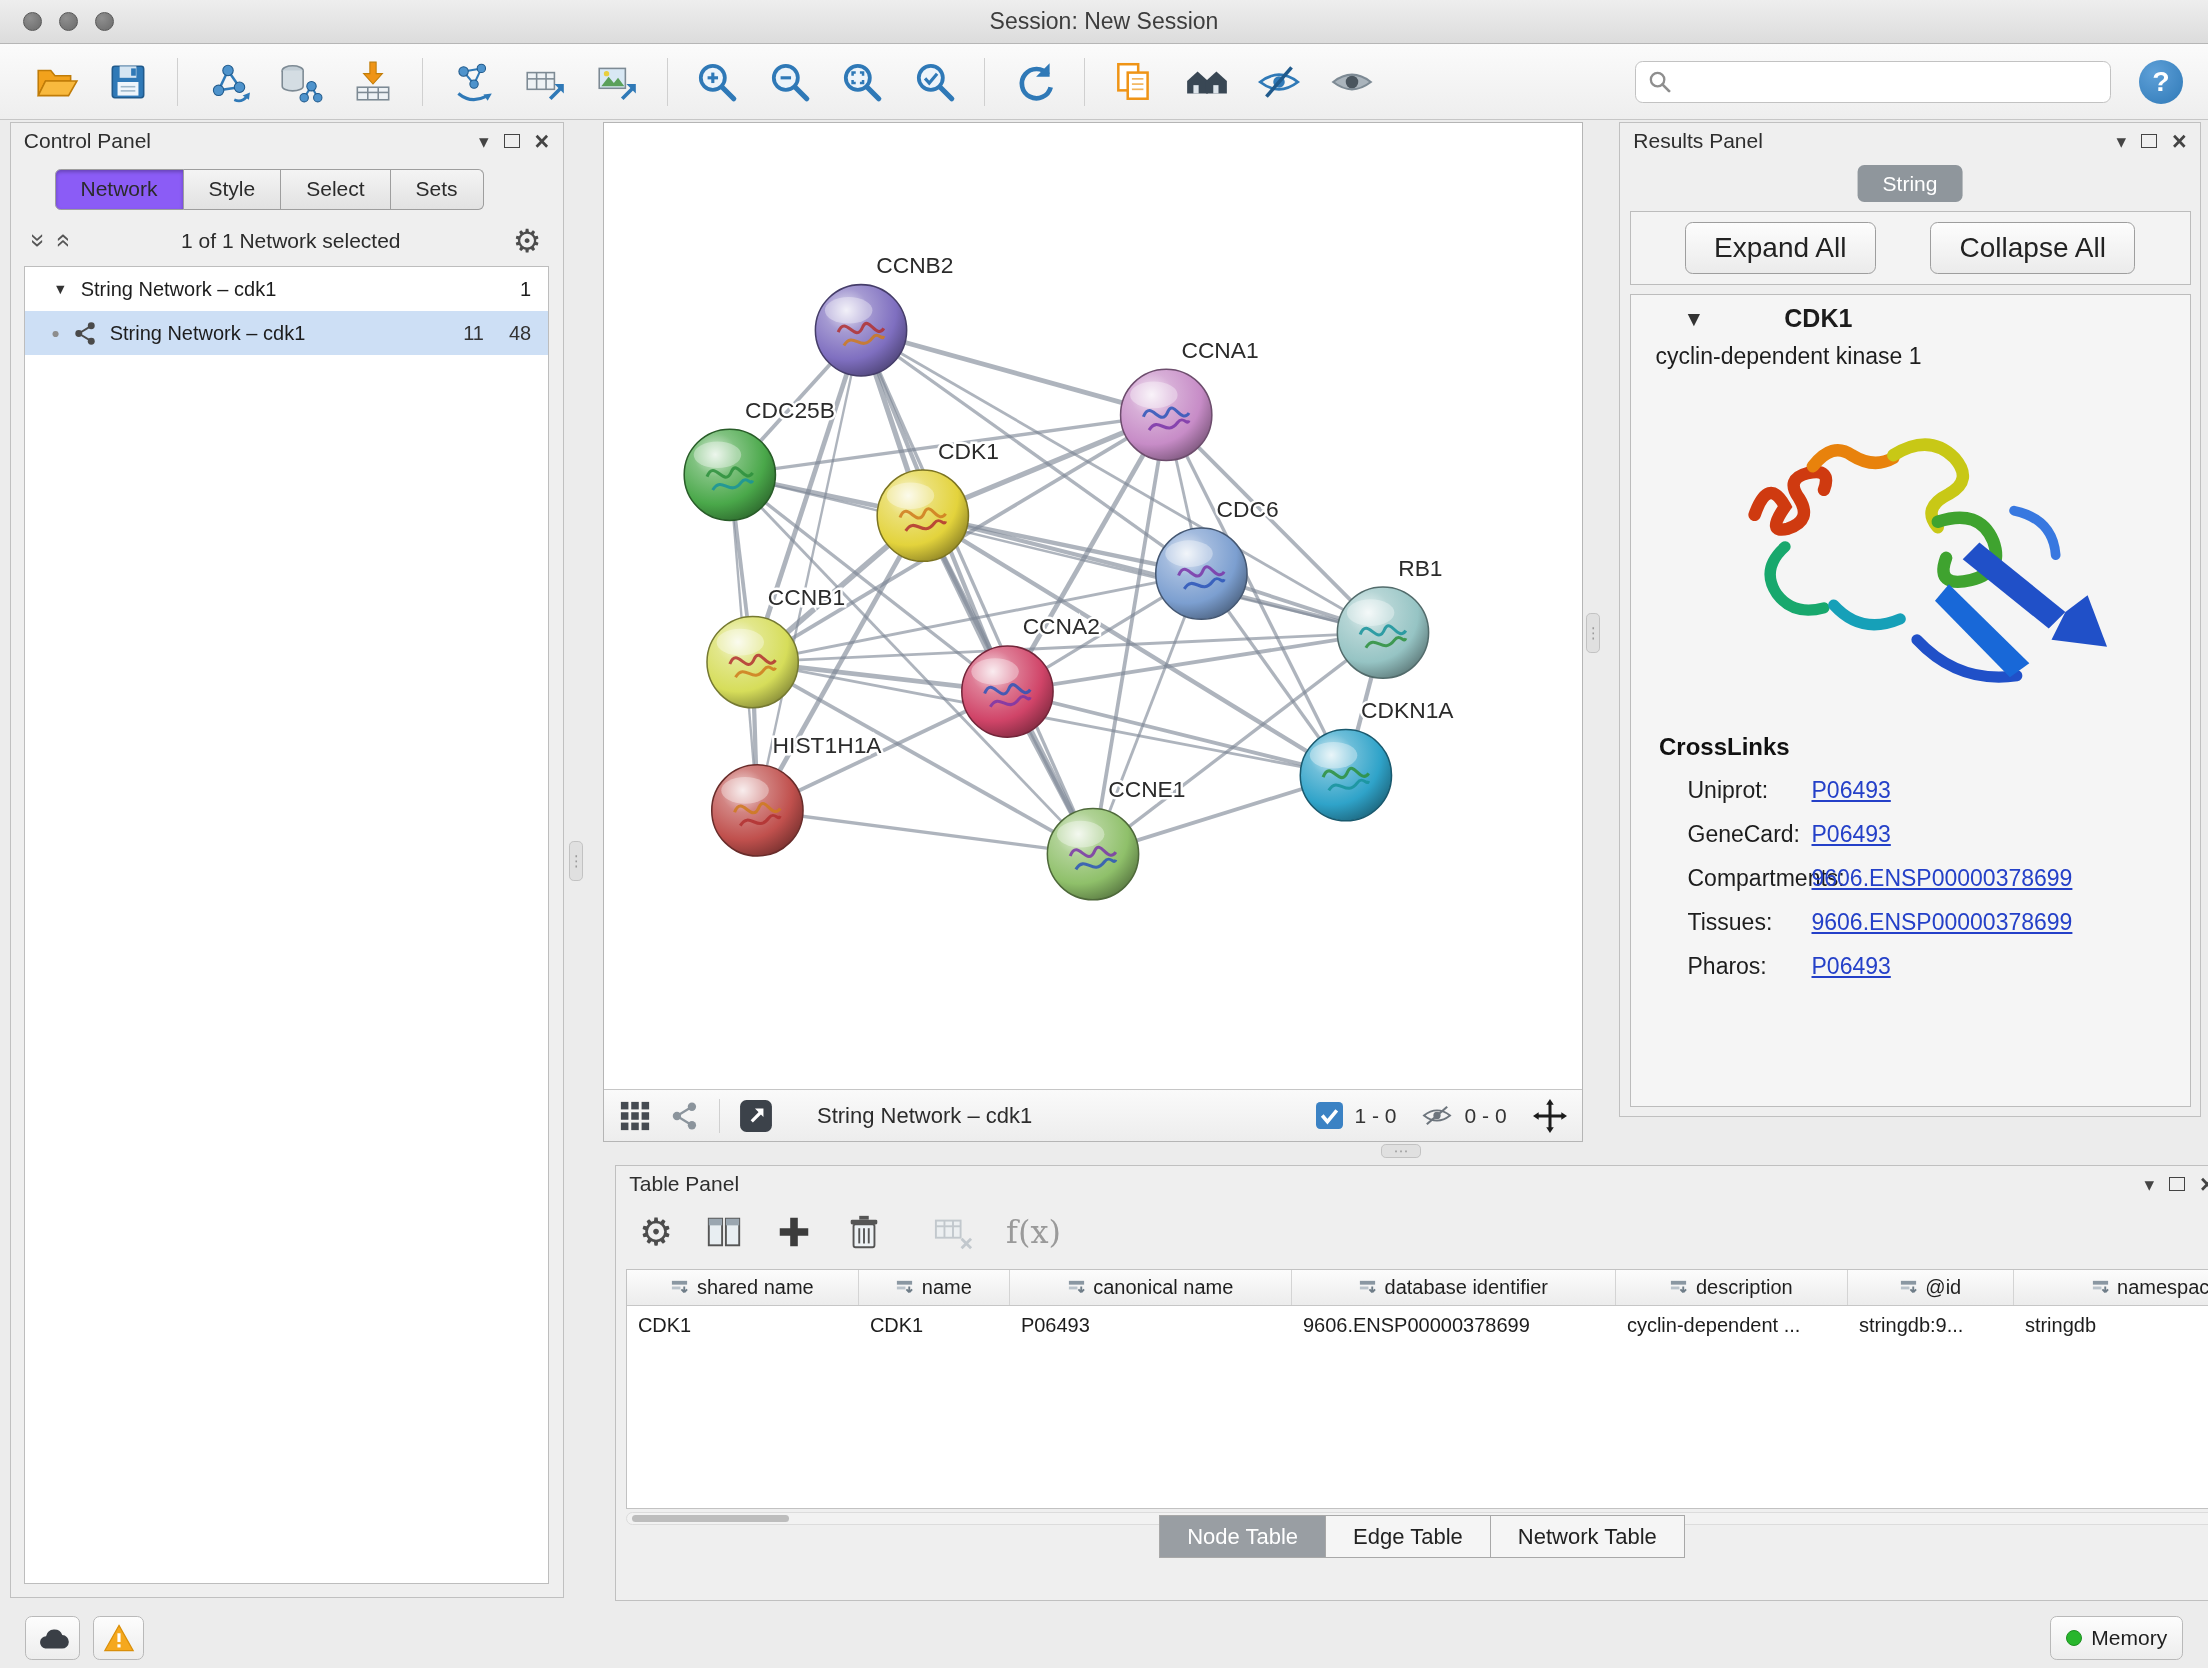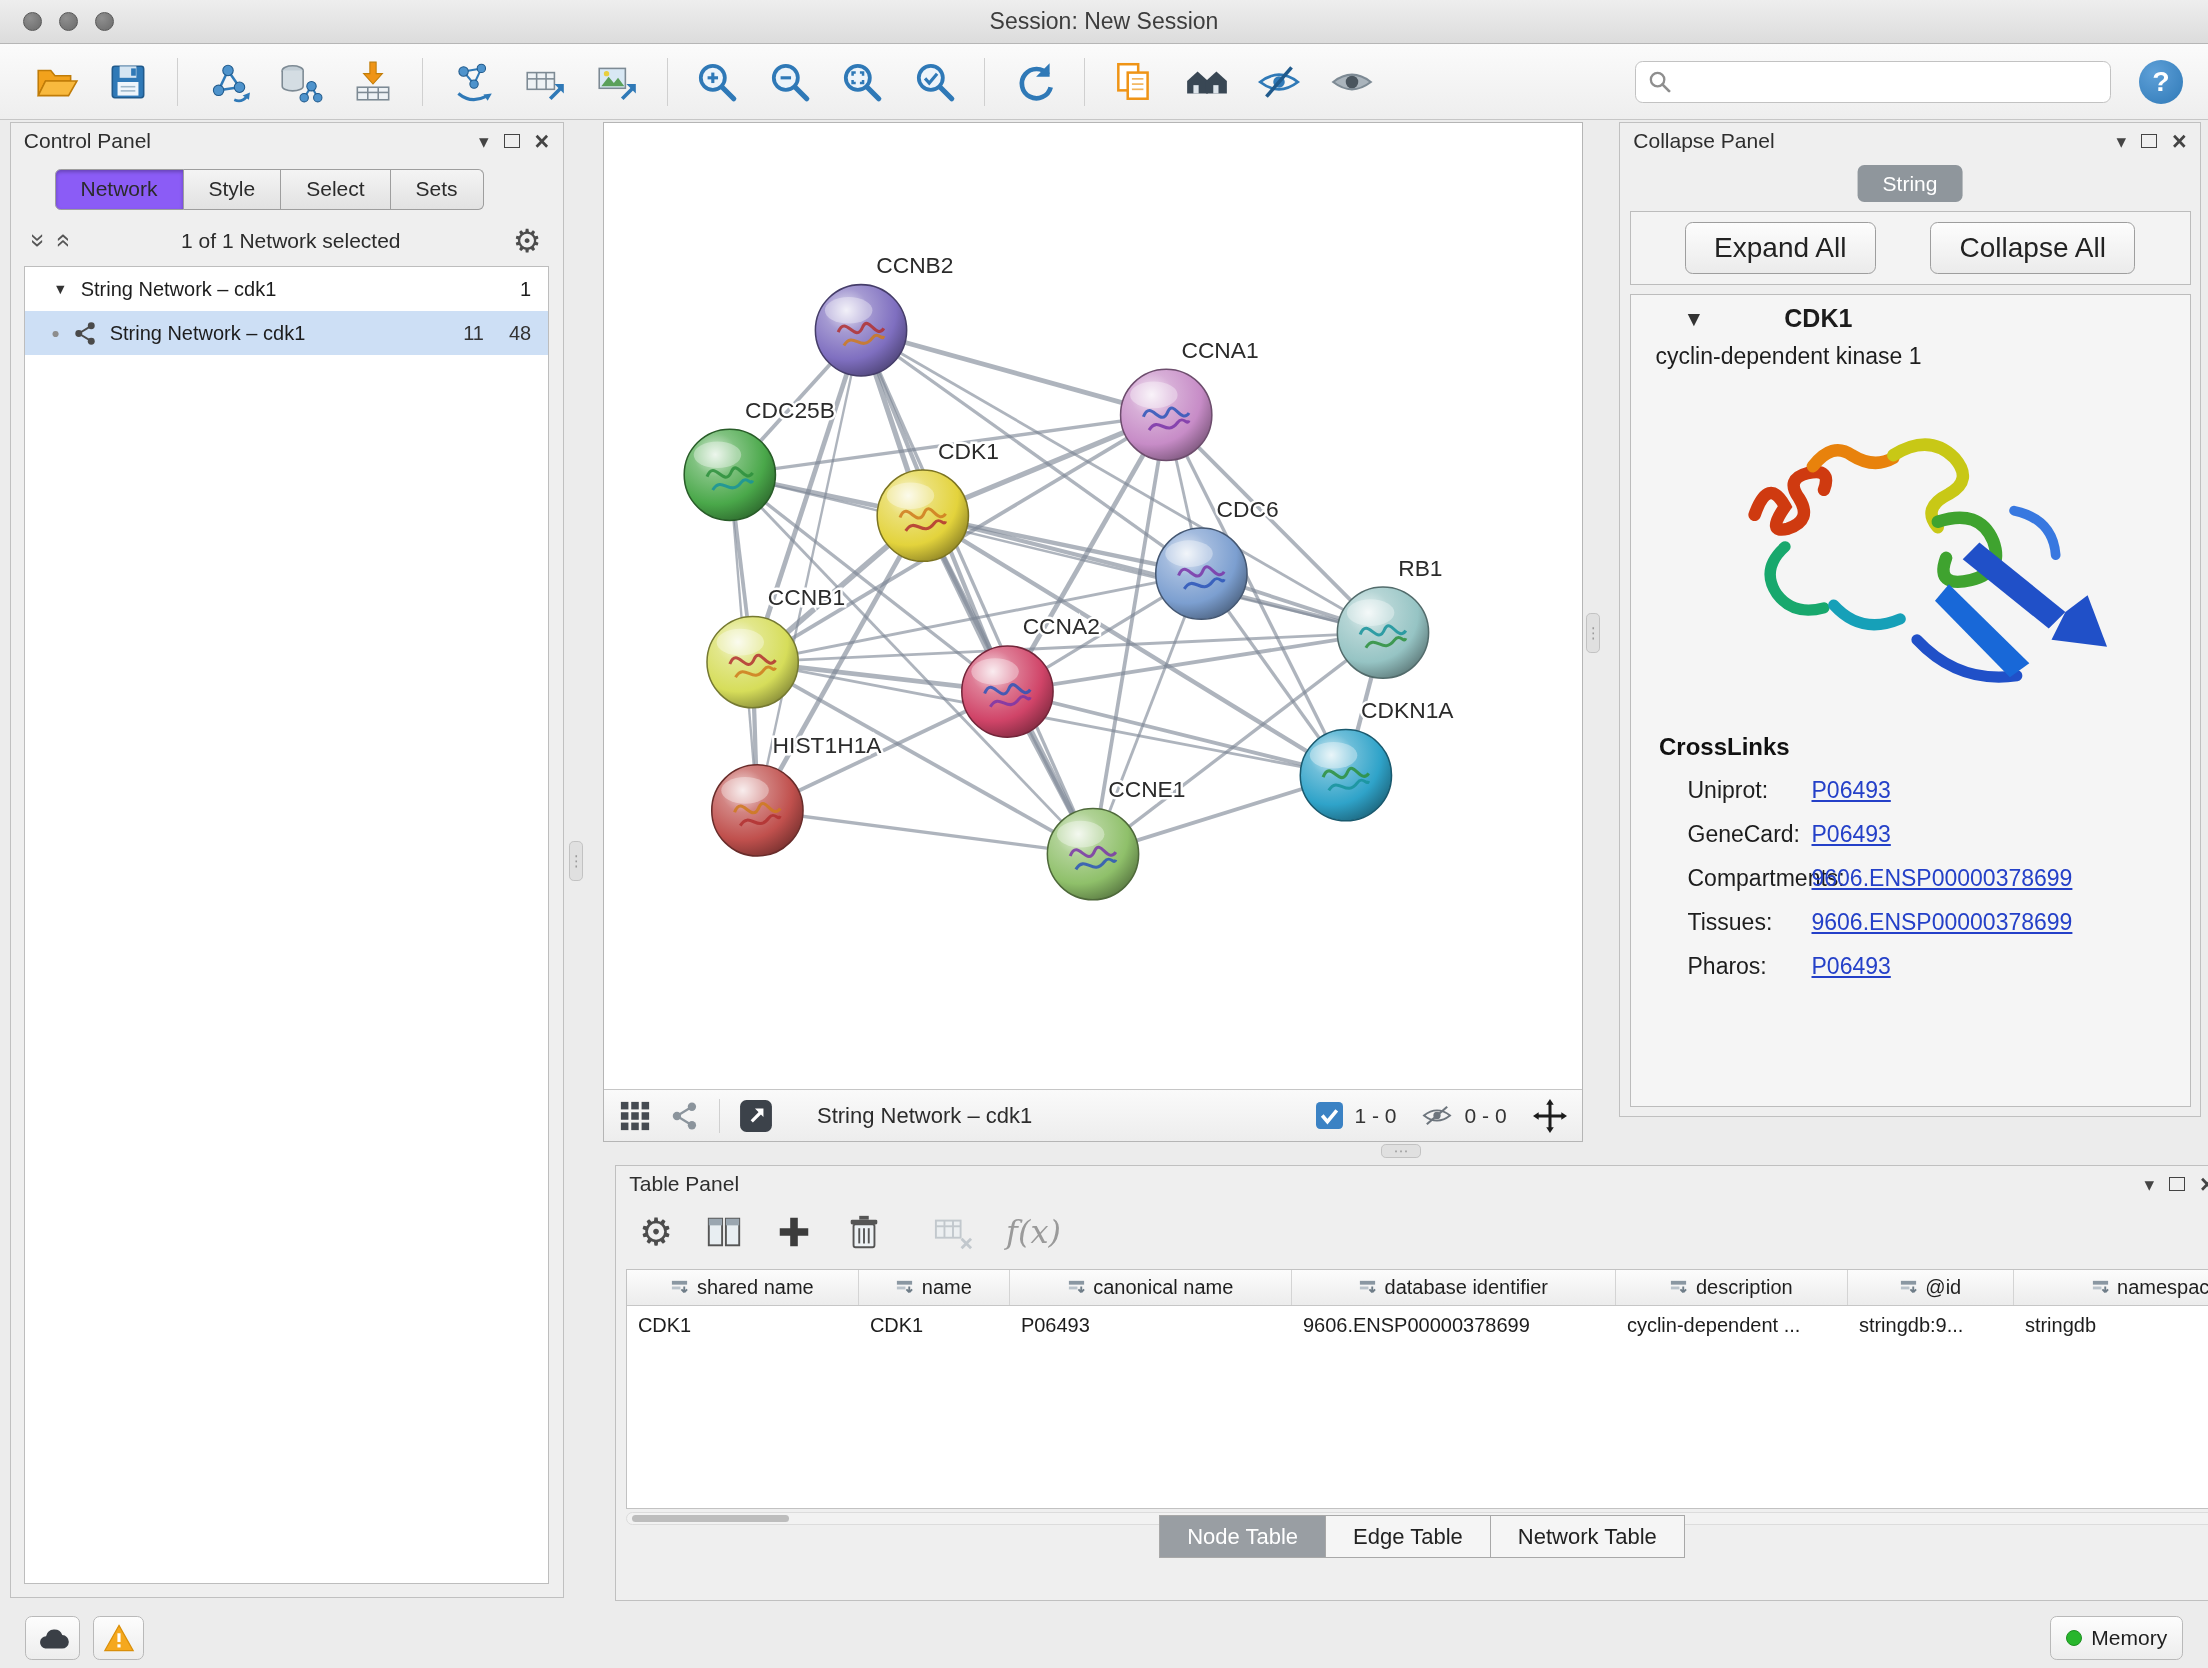--- a/index.html
+++ b/index.html
@@ -66,21 +66,21 @@
   .rp-desc{font-size:23px;color:#1d1d1d;padding:1.9px 0 0 25px}
   .rp-img-wrap{display:flex;justify-content:center;margin-top:13.3px}
   .rp-cross-head{font-size:24px;font-weight:bold;color:#111;padding:17px 0 7.6px 28.5px}
   .rp-row{display:flex;height:44px;align-items:center;font-size:23px}
   .rp-row .lbl{width:181px;padding-left:57px;color:#1d1d1d}
   .rp-row .val{color:#2440c8;text-decoration:underline}
 
   
   #table-panel{left:615px;top:1165px;width:1614px;height:436px}
   .tp-toolbar{display:flex;align-items:center;gap:32px;padding:5.7px 0 3.8px 23px;height:59px}
-  .fx{font-family:"DejaVu Serif",serif;font-style:italic;font-size:32px;color:#9a9a9a}
+  .fx{font-family:"DejaVu Serif",serif;font-size:32px;color:#9a9a9a}
   .tp-table{position:absolute;left:9.5px;right:9.5px;top:103px;height:240px;background:#fff;border:1px solid #c2c2c2;overflow:hidden}
   .tp-header{display:flex;height:36px;background:linear-gradient(#fcfcfc,#ececec);border-bottom:1px solid #c6c6c6}
   .tp-hcell{display:flex;align-items:center;justify-content:center;gap:7.6px;font-size:20px;color:#1f1f1f;border-right:1px solid #d4d4d4;flex:none;overflow:hidden;white-space:nowrap}
   .tp-row{display:flex;height:38px}
   .tp-cell{display:flex;align-items:center;font-size:20px;color:#1d1d1d;padding-left:11.4px;flex:none;overflow:hidden;white-space:nowrap}
   .tp-scroll{position:absolute;left:9.5px;right:9.5px;top:346px;height:13.3px;background:#f2f2f2;border:1px solid #dcdcdc;border-radius:6.7px}
   .tp-thumb{position:absolute;left:5.7px;top:1.9px;width:157px;height:7.6px;background:#bdbdbd;border-radius:3.8px}
   .tp-tabs{position:absolute;left:0;right:0;top:349px;display:flex;justify-content:center}
   .tp-tab{padding:7.6px 27px;font-size:22px;border:1px solid #a8a8a8;border-left:none;background:#f5f5f5;color:#222}
   .tp-tab:first-child{border-left:1px solid #a8a8a8}
@@ -573,21 +573,21 @@
           <path d="M18 36 l4 -6 h-8 Z" fill="#1c1c1c"></path>
           <path d="M0 18 l6 -4 v8 Z" fill="#1c1c1c"></path>
           <path d="M36 18 l-6 -4 v8 Z" fill="#1c1c1c"></path>
         </svg>
     </div>
   </div>
 </div>
 
 <div id="results-panel" class="panel">
   <div class="phead">
-    <span>Collapse Panel</span>
+    <span>Results Panel</span>
     <span class="winbtns">
       <span class="wb-tri">▾</span>
       <span class="wb-float"></span>
       <span class="wb-close">×</span>
     </span>
   </div>
   <div class="rp-badge">String</div>
   <div class="rp-box1">
     <button class="rp-btn">Expand All</button>
     <button class="rp-btn">Collapse All</button>

